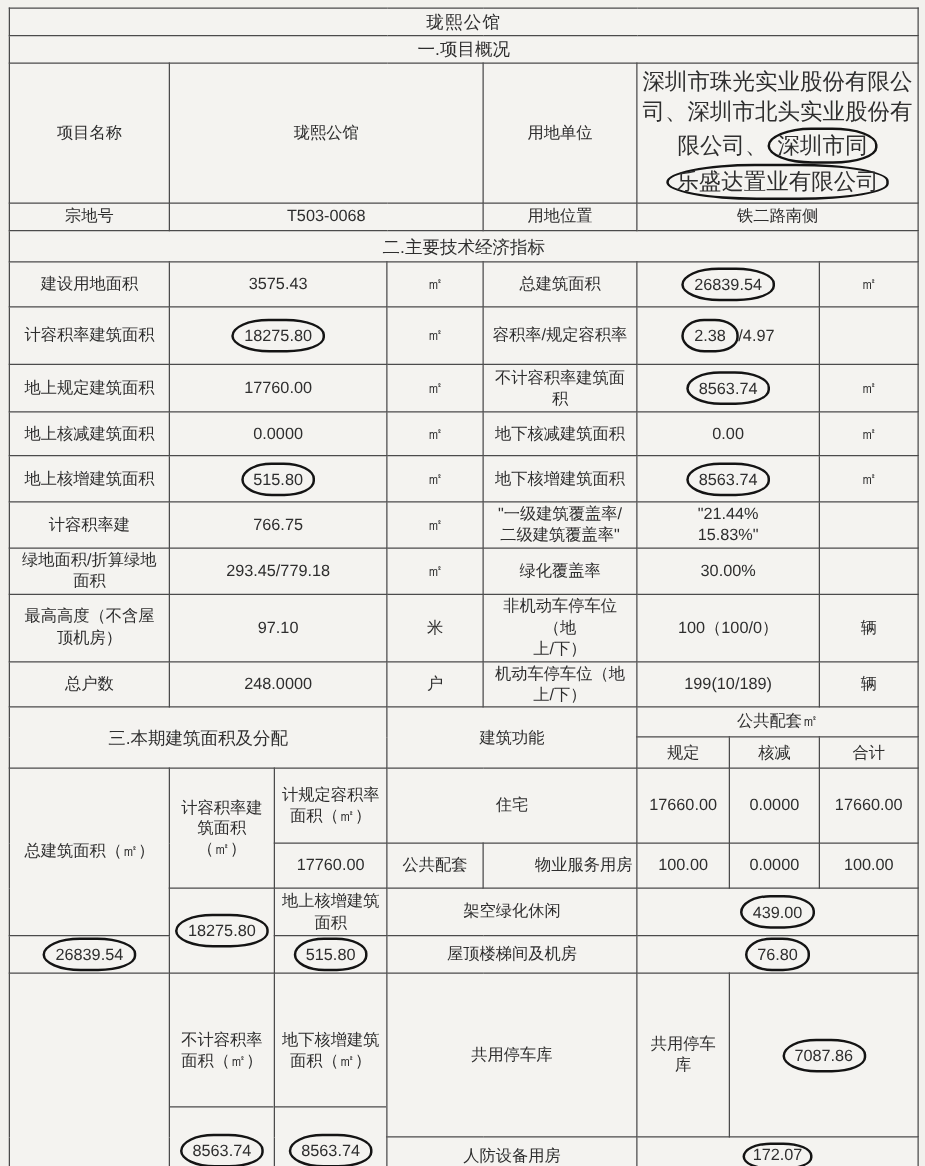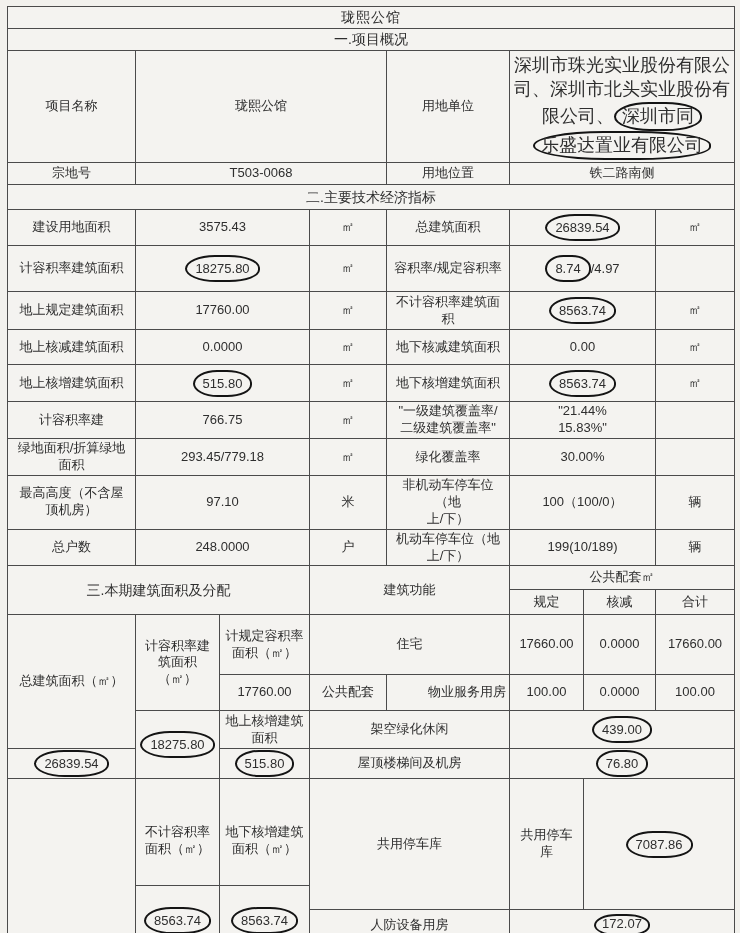--- a/index.html
+++ b/index.html
@@ -95,21 +95,21 @@
     <td>总建筑面积</td>
     <td colspan="2"><span class="cloud">26839.54</span></td>
     <td>㎡</td>
   </tr>
 
   <tr style="height:46px">
     <td>计容积率建筑面积</td>
     <td colspan="2"><span class="cloud">18275.80</span></td>
     <td>㎡</td>
     <td>容积率/规定容积率</td>
-    <td colspan="2"><span class="cloud">8.74</span><span>/4.97</span></td>
+    <td colspan="2"><span class="cloud">2.38</span><span>/4.97</span></td>
     <td></td>
   </tr>
 
   <tr style="height:38px">
     <td>地上规定建筑面积</td>
     <td colspan="2">17760.00</td>
     <td>㎡</td>
     <td>不计容积率建筑面积</td>
     <td colspan="2"><span class="cloud">8563.74</span></td>
     <td>㎡</td>

